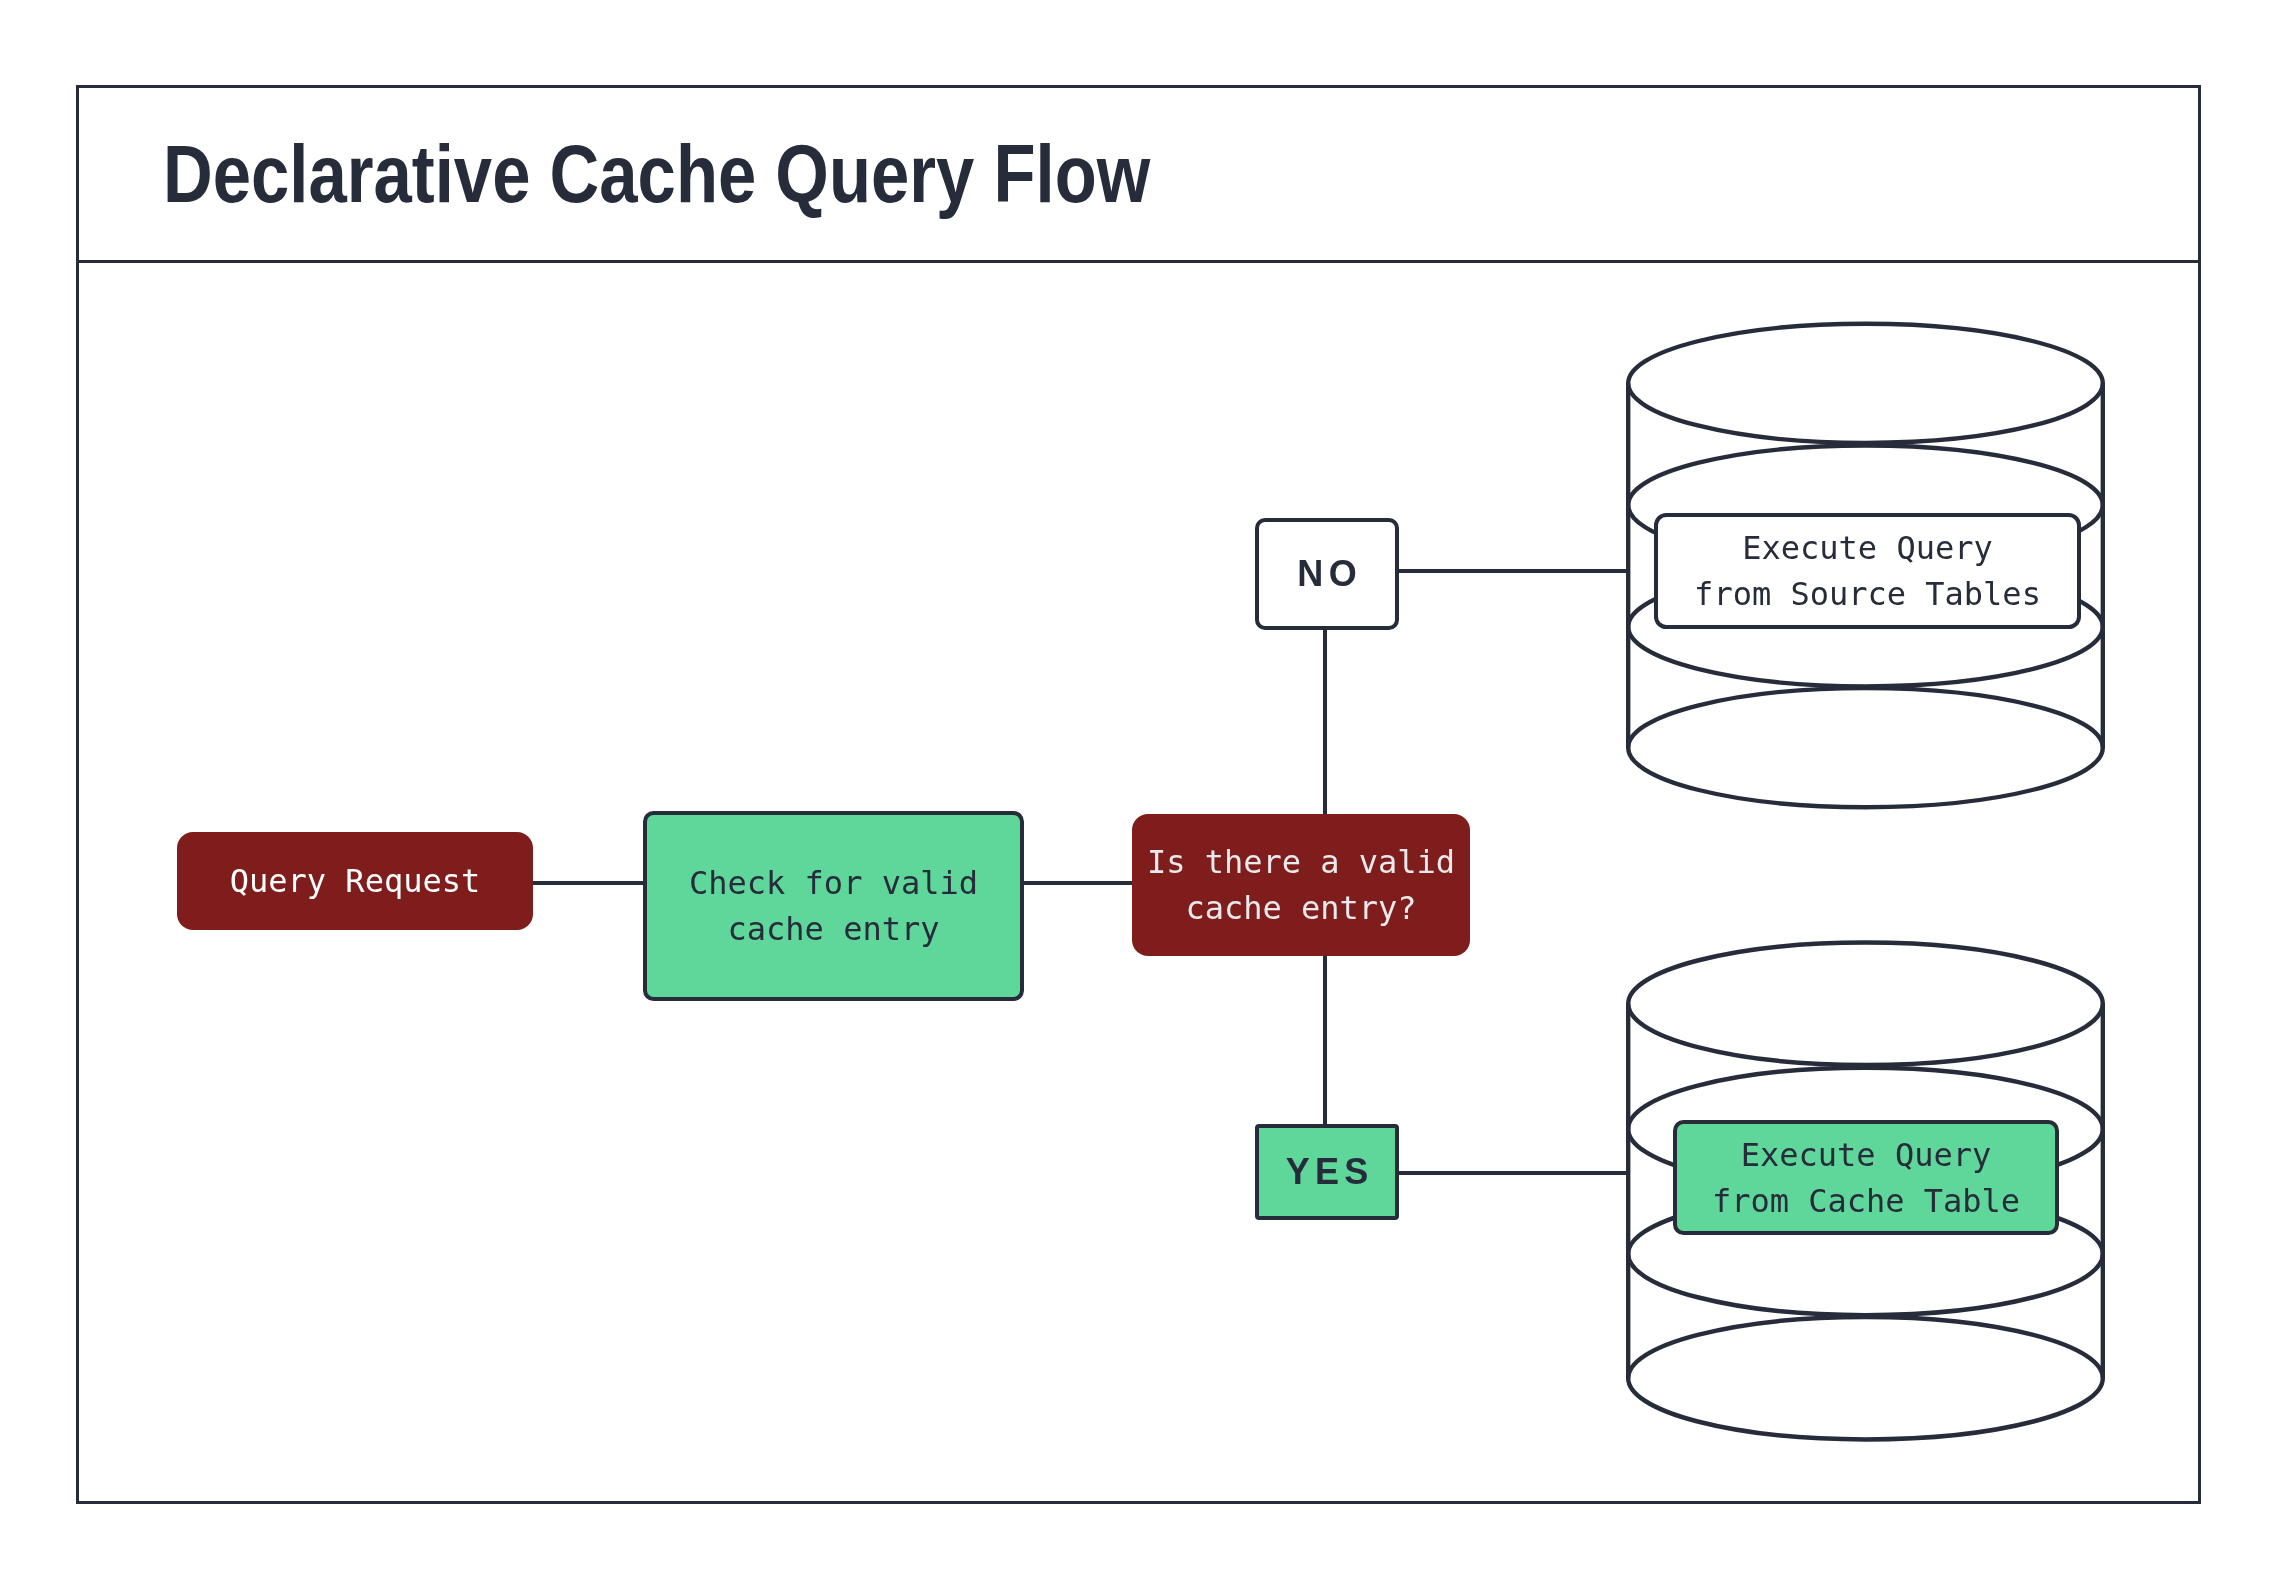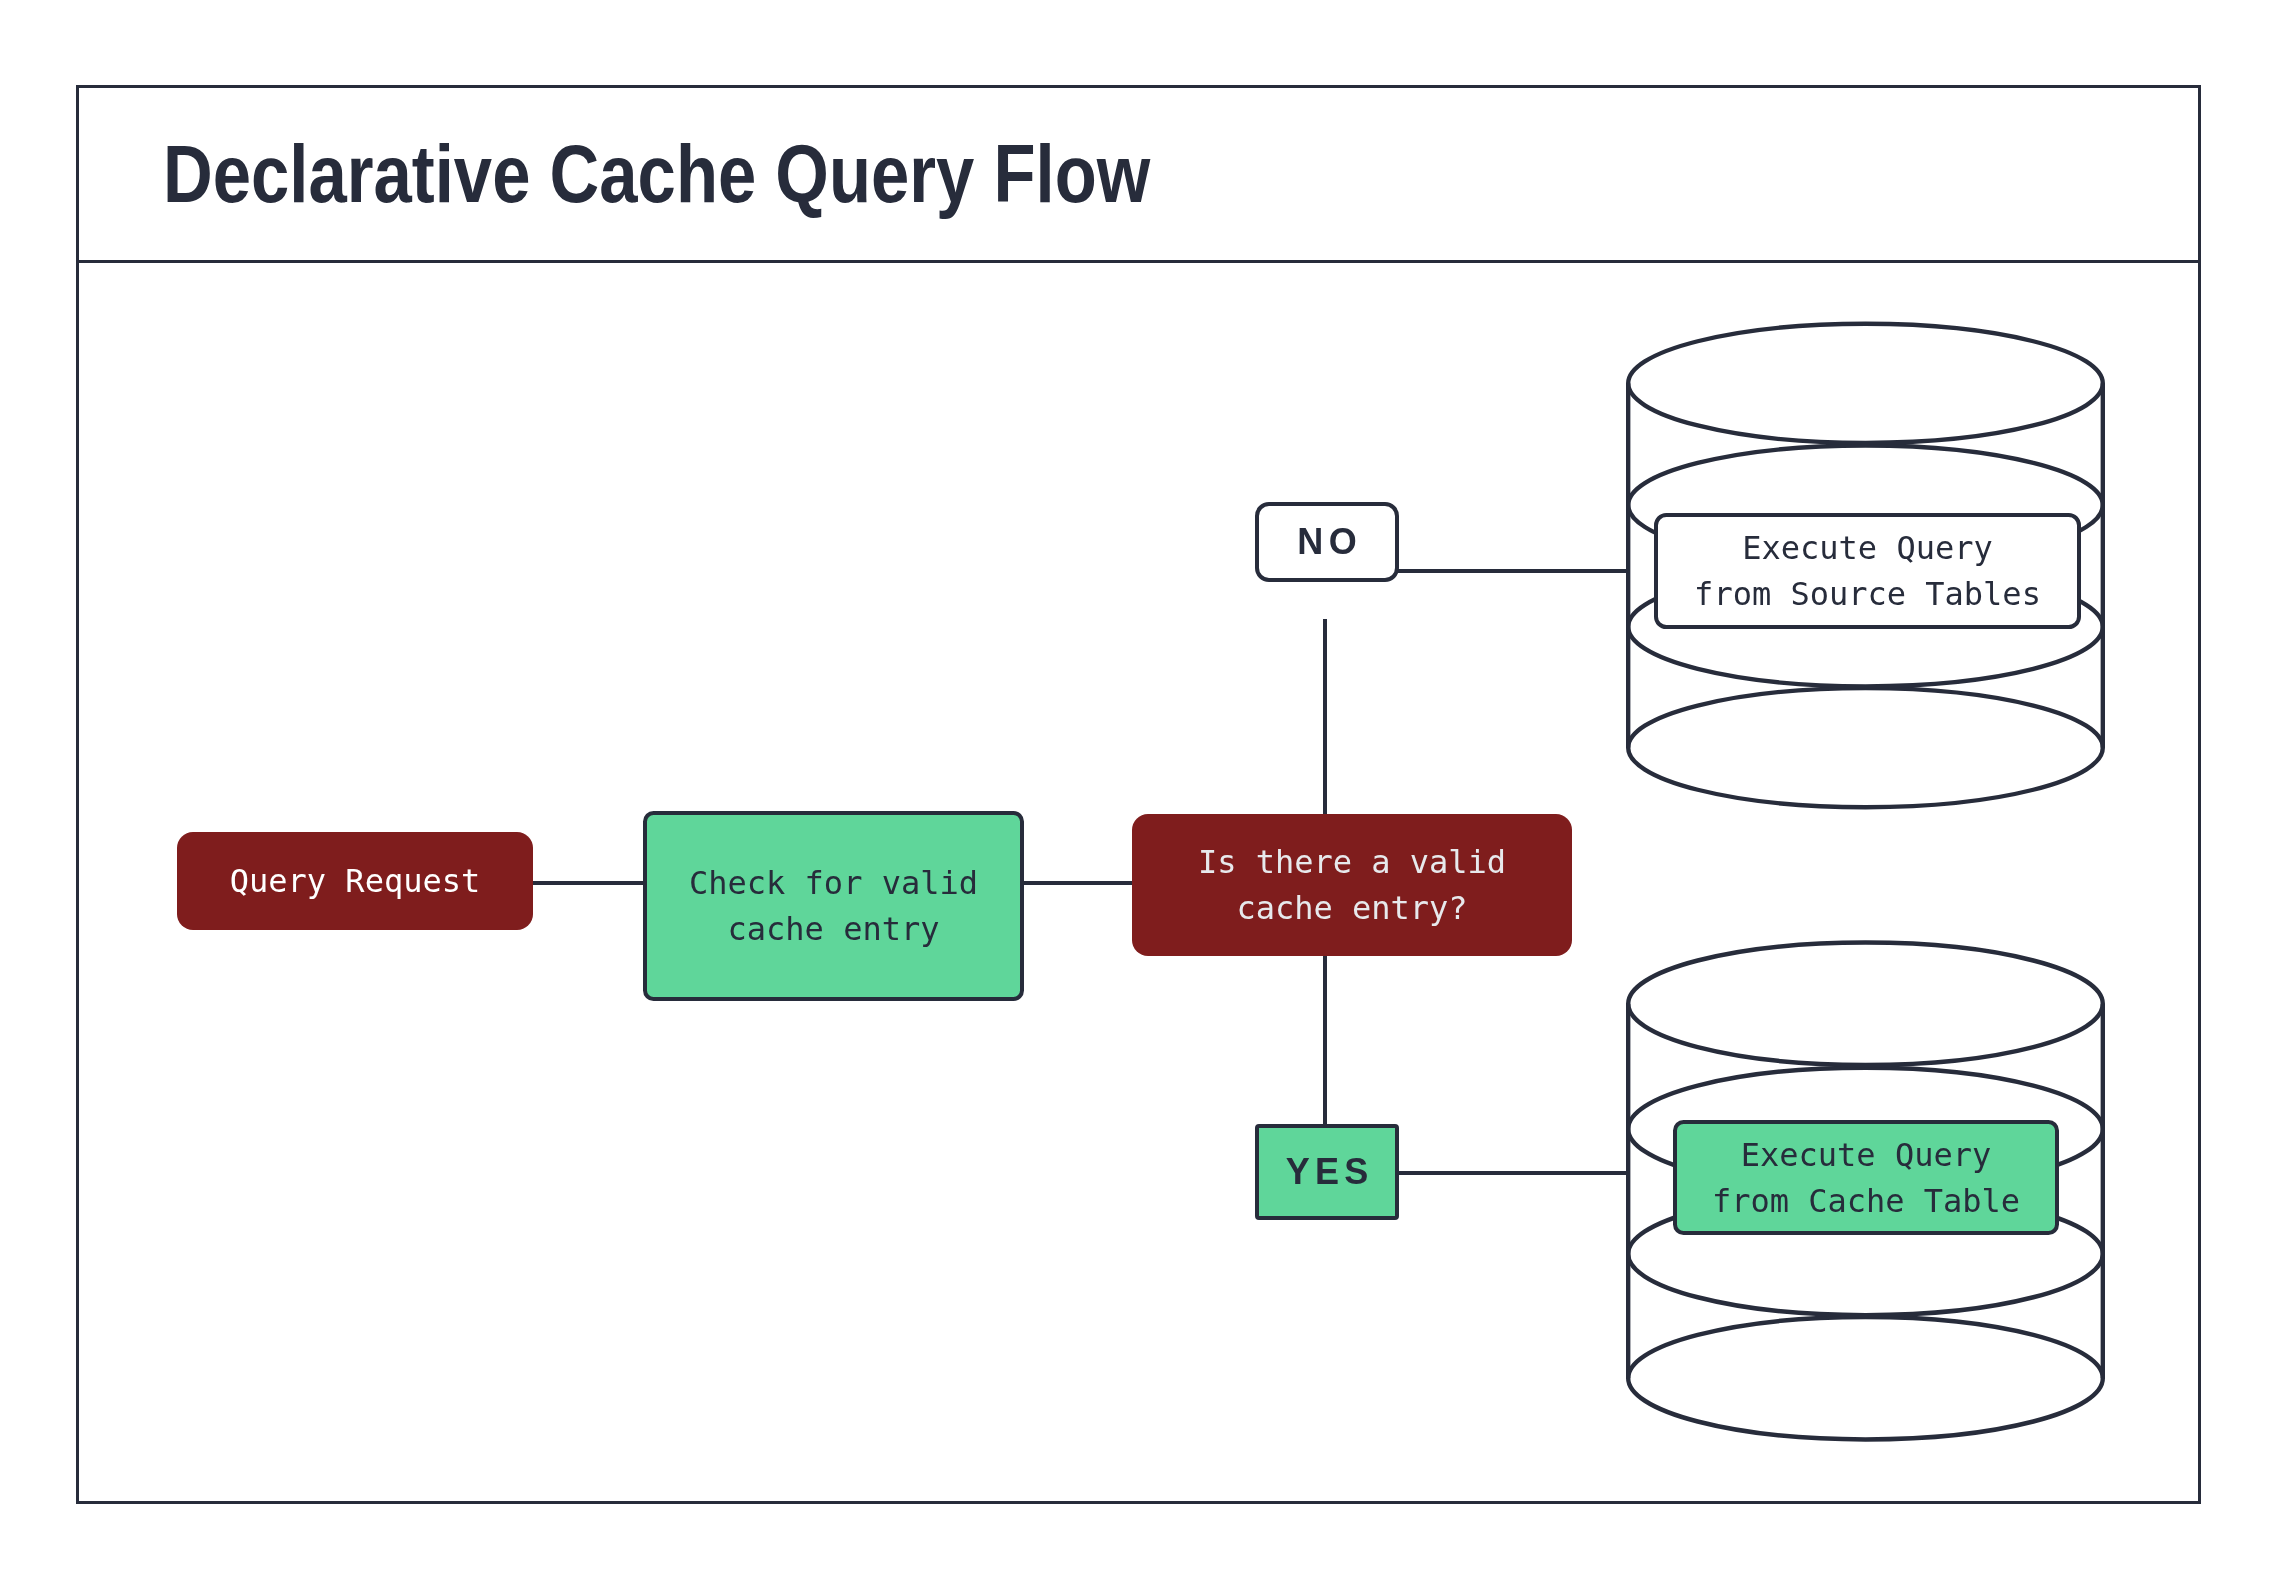--- a/index.html
+++ b/index.html
@@ -140,26 +140,26 @@
 
   <div class="node dark" style="left:177px; top:832px; width:356px; height:98px;">
     <span class="ln">Query Request</span>
   </div>
 
   <div class="node greenbox" style="left:643px; top:811px; width:381px; height:190px;">
     <span class="ln">Check for valid</span>
     <span class="ln">cache entry</span>
   </div>
 
-  <div class="node dark muted" style="left:1132px; top:814px; width:440px; height:142px;">
+  <div class="node dark muted" style="left:1132px; top:814px; width:338px; height:142px;">
     <span class="ln">Is there a valid</span>
     <span class="ln">cache entry?</span>
   </div>
 
-  <div class="node whitebox tag" style="left:1255px; top:502px; width:144px; height:80px;">
+  <div class="node whitebox tag" style="left:1255px; top:518px; width:144px; height:112px;border-radius:10px;">
     <span class="ln">NO</span>
   </div>
 
   <div class="node greenbox tag" style="left:1255px; top:1124px; width:144px; height:96px; border-radius:4px;">
     <span class="ln">YES</span>
   </div>
 
   <div class="node whitebox" style="left:1654px; top:513px; width:427px; height:116px;">
     <span class="ln">Execute Query</span>
     <span class="ln">from Source Tables</span>

